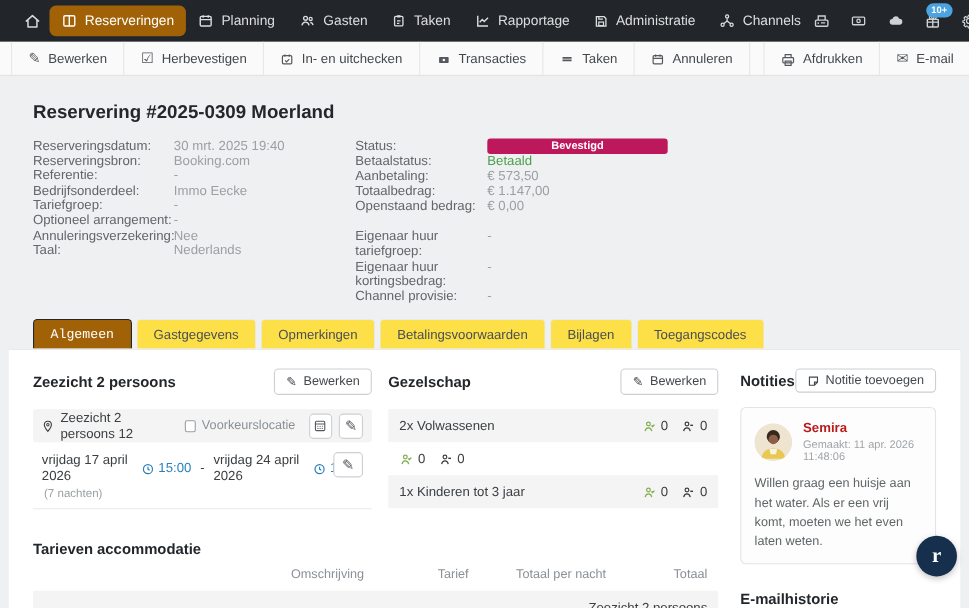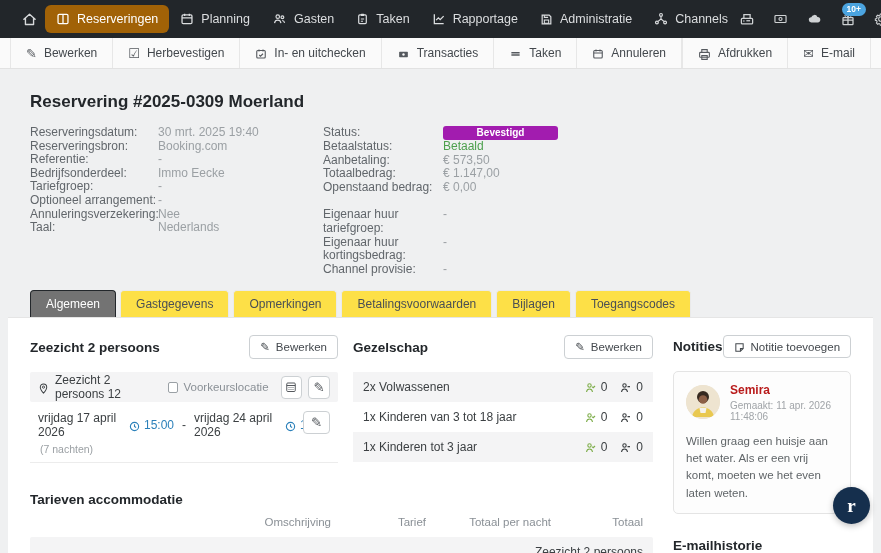--- a/index.html
+++ b/index.html
@@ -14,43 +14,43 @@
   .nav-item.active { background:#a16207; color:#fff; }
   .tb-right { margin-left:auto; display:flex; align-items:center; gap:17px; color:#cfd2d4; }
   .tb-ico { position:relative; display:flex; align-items:center; cursor:pointer; }
   .tb-badge { position:absolute; top:-9px; right:-10px; background:#4ba4e0; color:#fff; font-size:8.5px; font-weight:bold; padding:1.5px 5px; border-radius:8px; }
 
   
   .toolbar { height:31px; background:#fafafa; border-bottom:1px solid #e2e2e2; display:flex; align-items:stretch; padding:0 10px 0 10px; }
   .tlb-btn { display:flex; align-items:center; gap:7px; font-size:12px; color:#43484d; padding:0 15px; border-right:1px solid #e7e7e7; cursor:pointer; white-space:nowrap; }
   .tlb-btn:first-child { border-left:1px solid #e7e7e7; }
   .tlb-right { margin-left:auto; display:flex; align-items:stretch; }
-  .tlb-right .tlb-btn:first-child { border-left:1px solid #e7e7e7; }
+  .tlb-right .tlb-btn:first-child { border-left:1px solid #e7e7e7;margin-left:12px; }
   .tlb-caret { display:flex; align-items:center; padding:0 13px; color:#43484d; font-size:10px; cursor:pointer; }
   .tico { color:#55595e; font-size:13px; }
 
   
   .main { padding:0 30px; height:484px; display:flex; flex-direction:column; }
   .page-title { font-size:17px; font-weight:bold; color:#23272b; margin:23px 0 14px; }
   .details { display:flex; font-size:12px; line-height:13.6px; }
   .d-left { width:293px; }
   .d-right { width:420px; }
   .d-row { display:flex; }
   .d-row .lbl { color:#61666b; }
   .d-left .lbl { width:128px; flex:none; }
   .d-right .lbl { width:120px; flex:none; }
   .d-row .val { color:#9ba0a4; }
   .val.green { color:#4da04d; }
   .d-gap { height:14px; }
-  .badge-status { display:inline-block; width:115px; background:#a21caf; color:#fff; font-size:10px; font-weight:bold; text-align:center; border-radius:3px; padding:1px 0 2px; line-height:11px; }
+  .badge-status { display:inline-block; width:164px; background:#be185d; color:#fff; font-size:10px; font-weight:bold; text-align:center; border-radius:3px; padding:1px 0 2px; line-height:11px; }
 
   
   .tabs { display:flex; gap:4px; margin-top:14px; }
   .tab { height:27px; display:flex; align-items:center; padding:0 15px; font-size:12px; color:#4a4f54; background:#fde047; border:1px solid #eaeaea; border-bottom:none; border-radius:4px 4px 0 0; cursor:pointer; white-space:nowrap; }
-  .tab.active { background:#737373; color:#fff; border-color:#23272b; border-radius:4px 4px 0 0; }
+  .tab.active { background:#a16207; color:#fff; border-color:#23272b; border-radius:4px 4px 0 0;font-family:Liberation Mono, monospace; }
 
   
   .panel { background:#fff; margin:0 -22px; padding:17px 22px 0; flex:1; border-top:1px solid #e5e5e5; display:flex; gap:20px; }
   .left-main { width:623px; flex:none; }
   .cards-row { display:flex; gap:15px; }
   .card1 { width:308px; flex:none; }
   .card2 { flex:1; }
   .sec-head { display:flex; align-items:center; justify-content:space-between; margin-bottom:13px; }
   .sec-title { font-size:13.5px; font-weight:bold; color:#23272b; }
   .btn-sm { display:flex; align-items:center; gap:6px; font-size:11.5px; color:#43484d; background:#fff; border:1px solid #ccd0d3; border-radius:4px; padding:4px 10px; cursor:pointer; white-space:nowrap; }
@@ -417,21 +417,20 @@
                     <span><svg class="svgi" width="13" height="12" viewBox="0 0 24 24">
                         <circle cx="10" cy="7" r="3.4" fill="none" stroke="#3c4043" stroke-width="2.2"></circle>
                         <path d="M4 20c.6-4 3-6 6-6s5.4 2 6 6" fill="none" stroke="#3c4043" stroke-width="2.2"></path>
                         <rect x="16" y="8" width="5" height="2.6" fill="#3c4043"></rect>
                       </svg></span>
                     <span>0</span>
                   </span>
               </span>
             </div>
             <div class="gz-row">
-              <span>1x Kinderen van 3 tot 18 jaar</span>
               <span class="gz-counts">
                 <span class="cnt">
                     <span><svg class="svgi" width="13" height="12" viewBox="0 0 24 24">
                         <circle cx="10" cy="7" r="3.4" fill="none" stroke="#7fae4c" stroke-width="2.2"></circle>
                         <path d="M4 20c.6-4 3-6 6-6s5.4 2 6 6" fill="none" stroke="#7fae4c" stroke-width="2.2"></path>
                         <path d="M15.5 9.5l2 2 3.5-3.5" fill="none" stroke="#7fae4c" stroke-width="2.4"></path>
                       </svg></span>
                     <span>0</span>
                   </span>
                 <span class="cnt">

